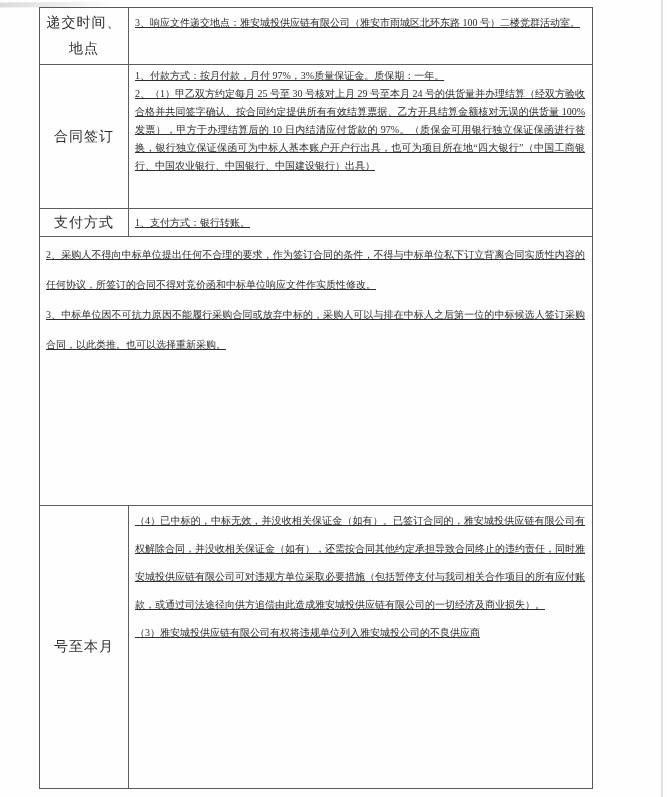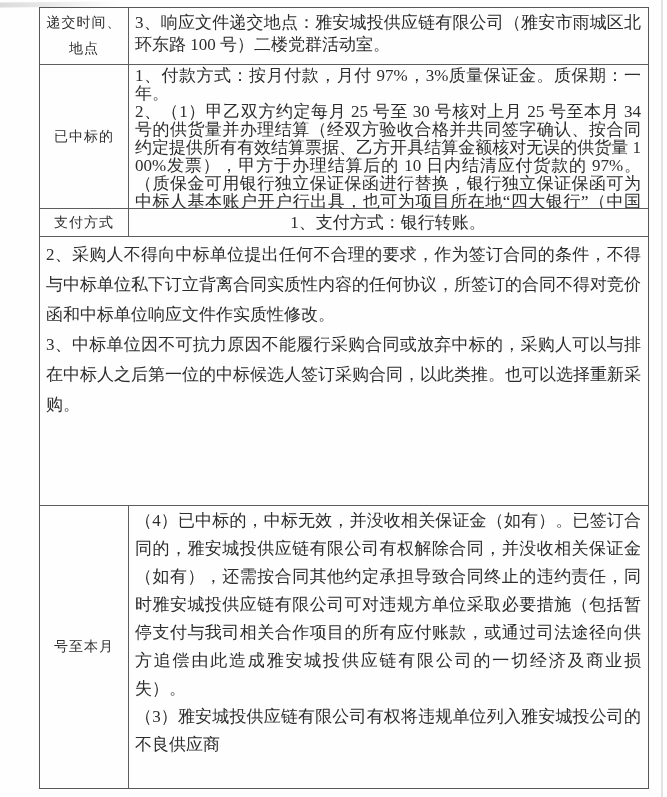--- a/index.html
+++ b/index.html
@@ -19,21 +19,21 @@
     background: linear-gradient(90deg, rgba(175,175,175,.45), rgba(200,200,200,.22) 65%, rgba(220,220,220,0));
     transform: rotate(-0.6deg);
   }
   .edge-line {
     position: absolute; top: 0; bottom: 0; right: 4px; width: 2px;
     background: rgba(170,170,170,.32);
   }
 
   .doc-table {
     position: absolute; left: 39px; top: 7px;
-    width: 610px; height: 782px;
+    width: 554px; height: 782px;
     border: 1px solid #585858;
     box-sizing: border-box;
     display: flex; flex-direction: column;
     background: #fefefe;
   }
   .row { display: flex; border-bottom: 1px solid #5e5e5e; box-sizing: border-box; }
   .row:last-child { border-bottom: none; }
 
   .row-1 { height: 57px; }
   .row-2 { height: 144px; }
@@ -50,25 +50,25 @@
     font-size: 14px; line-height: 26px;
     letter-spacing: 1px;
     padding: 0 5px;
   }
   .row-4 .cell-label { align-items: flex-start; padding-top: 13px; line-height: 17px; }
 
   .cell-content {
     flex: 1 1 auto;
     box-sizing: border-box;
     padding: 2px 7px 2px 6px;
-    font-size: 17px;
+    font-size: 10px;
     overflow: hidden;
-    display: flex; flex-direction: column;
+    display: flex; flex-direction: column; text-decoration: underline;
   }
-  .row-3 .cell-content { justify-content: center; align-items: center; }
+  .row-3 .cell-content { justify-content: center; }
 
   .cell-content p {
     margin: 0;
     text-align: justify;
     text-justify: inter-ideograph;
     word-break: break-all;
   }
   .row-1 .cell-content { padding-top: 4px; }
   .row-1 .cell-content p { line-height: 22px; }
   .row-2 .cell-content p { line-height: 18px; }
@@ -91,25 +91,25 @@
       <div class="cell-label">
         <span>递交时间、地点</span>
       </div>
       <div class="cell-content">
         <p>3、响应文件递交地点：雅安城投供应链有限公司（雅安市雨城区北环东路 100 号）二楼党群活动室。</p>
       </div>
     </div>
 
     <div class="row row-2">
       <div class="cell-label">
-        <span>已中标的</span>
+        <span>合同签订</span>
       </div>
       <div class="cell-content">
         <p>1、付款方式：按月付款，月付 97%，3%质量保证金。质保期：一年。</p>
-        <p>2、（1）甲乙双方约定每月 25 号至 30 号核对上月 25 号至本月 34 号的供货量并办理结算（经双方验收合格并共同签字确认、按合同约定提供所有有效结算票据、乙方开具结算金额核对无误的供货量 100%发票），甲方于办理结算后的 10 日内结清应付货款的 97%。（质保金可用银行独立保证保函进行替换，银行独立保证保函可为中标人基本账户开户行出具，也可为项目所在地“四大银行”（中国工商银行、中国农业银行、中国银行、中国建设银行）出具）</p>
+        <p>2、（1）甲乙双方约定每月 25 号至 30 号核对上月 29 号至本月 24 号的供货量并办理结算（经双方验收合格并共同签字确认、按合同约定提供所有有效结算票据、乙方开具结算金额核对无误的供货量 100%发票），甲方于办理结算后的 10 日内结清应付货款的 97%。（质保金可用银行独立保证保函进行替换，银行独立保证保函可为中标人基本账户开户行出具，也可为项目所在地“四大银行”（中国工商银行、中国农业银行、中国银行、中国建设银行）出具）</p>
 
       </div>
     </div>
 
     <div class="row row-3">
       <div class="cell-label">
         <span>支付方式</span>
       </div>
       <div class="cell-content">
         <p>1、支付方式：银行转账。</p>

